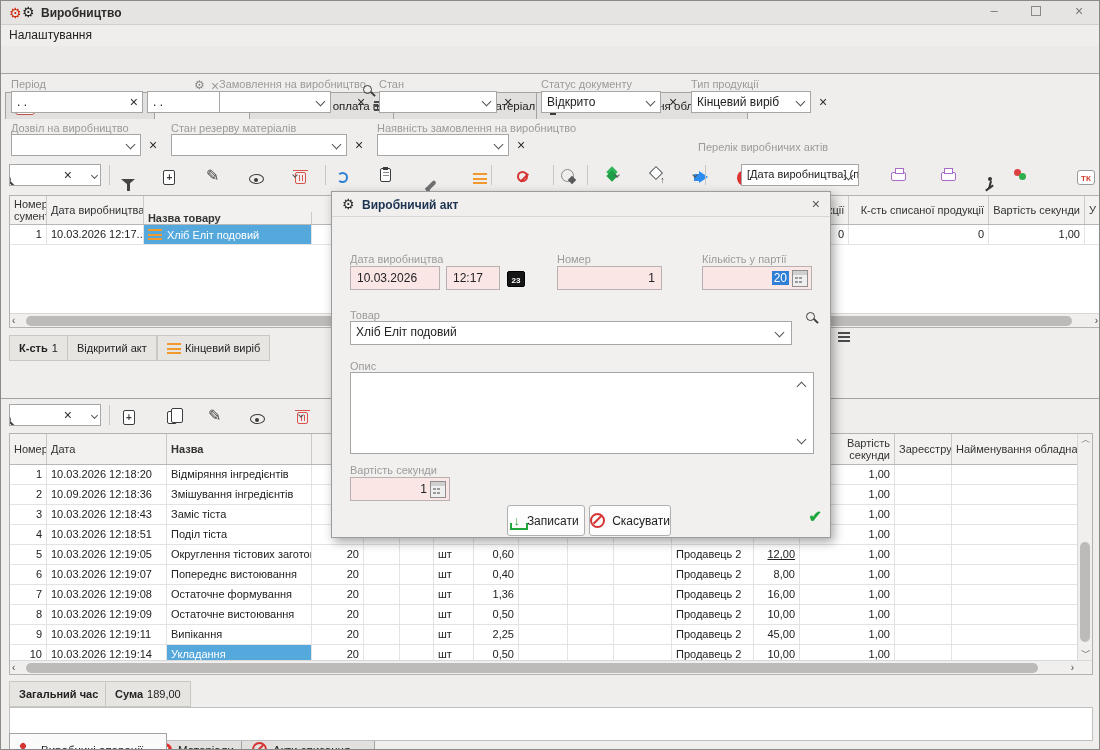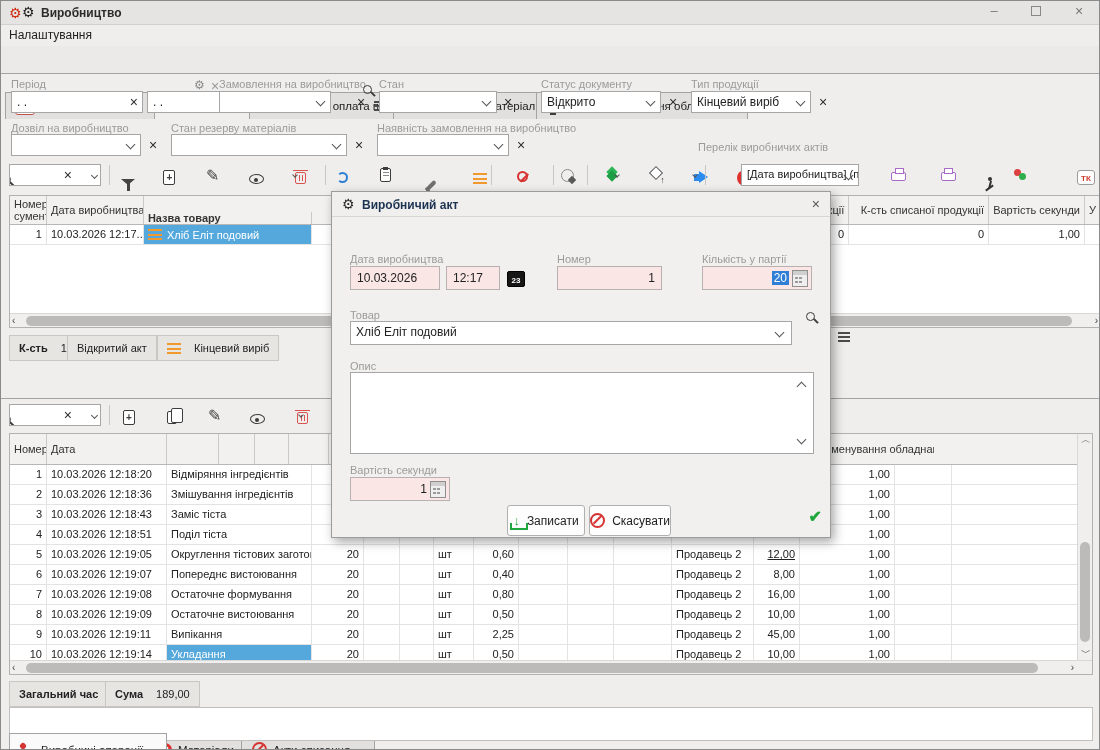--- a/index.html
+++ b/index.html
@@ -71,21 +71,21 @@
   .i-pay{width:18px;height:12px;background:#2fae4e;border:1px solid #1d8438;border-radius:2px;color:#fff;font-size:7px;font-weight:bold;text-align:center;line-height:12px;}
   .i-tk{width:18px;height:15px;border:1.5px solid #c2504a;border-radius:3px;background:#fff;color:#d03a28;font-size:8px;font-weight:bold;text-align:center;line-height:15px;}
   .i-gear{font-size:14px;line-height:14px;}
   .i-save{color:#1fa73d;font-weight:bold;font-size:13px;line-height:10px;}
   .i-save::after{content:"";position:absolute;left:-3px;bottom:-4px;width:14px;height:5px;border:2px solid #1fa73d;border-top:none;}
   
   .tab{position:absolute;top:46px;height:26px;background:#e2e0de;border:1px solid #a3a3a3;border-bottom:none;display:flex;align-items:center;gap:6px;padding:0 9px;font-size:11.5px;white-space:nowrap;}
   .tab.active{background:#fff;height:27px;z-index:2;}
   .stab{position:absolute;top:366px;height:31px;background:#e2e0de;border:1px solid #a3a3a3;border-bottom:none;display:flex;align-items:center;gap:6px;padding:0 10px;font-size:11.5px;white-space:nowrap;}
   .stab.active{background:#fbfafa;height:32px;z-index:2;}
-  .chip{position:absolute;height:24px;background:#e7e5e2;border:1px solid #c9c7c4;display:flex;align-items:center;gap:13px;padding:0 9px;font-size:11px;white-space:nowrap;}
+  .chip{position:absolute;height:24px;background:#e7e5e2;border:1px solid #c9c7c4;display:flex;align-items:center;gap:4px;padding:0 9px;font-size:11px;white-space:nowrap;}
   
   .thead{display:flex;background:#f2f1f0;border-bottom:1px solid #b7b7b7;}
   .hcell{box-sizing:border-box;border-right:1px solid #c9c9c9;font-size:11px;color:#333;padding:2px 4px;overflow:hidden;white-space:nowrap;display:flex;flex-direction:column;justify-content:center;}
   .trow{display:flex;border-bottom:1px solid #e3e3e3;background:#fff;}
   .tcell{box-sizing:border-box;border-right:1px solid #e3e3e3;font-size:11px;padding:3px 4px;overflow:hidden;white-space:nowrap;height:19px;}
   .r{text-align:right;}
   .sel{background:#55a8dc;color:#fff;}
   .sb-track{background:#f0efee;}
   .sb-thumb{background:#bdbbb9;border-radius:6px;}
   .sb-ar{color:#444;font-size:10px;line-height:12px;text-align:center;}
@@ -341,20 +341,23 @@
 
   
   <div class="abs" style="left:8px;top:432px;width:1084px;height:242px;background:#fff;border:1px solid #b2b2b2;">
     <div class="thead" style="height:30px;">
       <div class="hcell" style="width:37px;">
           <span>Номер</span>
         </div>
       <div class="hcell" style="width:120px;">
           <span>Дата</span>
         </div>
+      <div class="hcell" style="width:145px;font-weight:bold;">
+          <span>Назва</span>
+        </div>
       <div class="hcell" style="width:52px;"></div>
       <div class="hcell" style="width:36px;"></div>
       <div class="hcell" style="width:34px;"></div>
       <div class="hcell" style="width:40px;"></div>
       <div class="hcell" style="width:45px;"></div>
       <div class="hcell" style="width:49px;"></div>
       <div class="hcell" style="width:46px;"></div>
       <div class="hcell" style="width:58px;"></div>
       <div class="hcell" style="width:82px;"></div>
       <div class="hcell" style="width:46px;"></div>
@@ -383,21 +386,21 @@
           <div class="tcell" style="width: 46px;"></div>
           <div class="tcell" style="width: 58px;"></div>
           <div class="tcell" style="width: 82px;"></div>
           <div class="tcell r" style="width: 46px;"></div>
           <div class="tcell r" style="width: 95px;">1,00</div>
           <div class="tcell" style="width: 57px;"></div>
           <div class="tcell" style="border-right: none; width: 127px;"></div>
         </div>
         <div class="trow">
           <div class="tcell r" style="width: 37px;">2</div>
-          <div class="tcell" style="width: 120px;">10.03.2026 12:18:36</div>
+          <div class="tcell" style="width: 120px;">10.09.2026 12:18:36</div>
           <div class="tcell" style="width: 145px;">Змішування інгредієнтів</div>
           <div class="tcell r" style="width: 52px;"></div>
           <div class="tcell" style="width: 36px;"></div>
           <div class="tcell" style="width: 34px;"></div>
           <div class="tcell" style="width: 40px;"></div>
           <div class="tcell r" style="width: 45px;"></div>
           <div class="tcell" style="width: 49px;"></div>
           <div class="tcell" style="width: 46px;"></div>
           <div class="tcell" style="width: 58px;"></div>
           <div class="tcell" style="width: 82px;"></div>
@@ -479,21 +482,21 @@
           <div class="tcell" style="border-right: none; width: 127px;"></div>
         </div>
         <div class="trow">
           <div class="tcell r" style="width: 37px;">7</div>
           <div class="tcell" style="width: 120px;">10.03.2026 12:19:08</div>
           <div class="tcell" style="width: 145px;">Остаточне формування</div>
           <div class="tcell r" style="width: 52px;">20</div>
           <div class="tcell" style="width: 36px;"></div>
           <div class="tcell" style="width: 34px;"></div>
           <div class="tcell" style="width: 40px;">шт</div>
-          <div class="tcell r" style="width: 45px;">0,80</div>
+          <div class="tcell r" style="width: 45px;">1,36</div>
           <div class="tcell" style="width: 49px;"></div>
           <div class="tcell" style="width: 46px;"></div>
           <div class="tcell" style="width: 58px;"></div>
           <div class="tcell" style="width: 82px;">Продавець 2</div>
           <div class="tcell r" style="width: 46px;">16,00</div>
           <div class="tcell r" style="width: 95px;">1,00</div>
           <div class="tcell" style="width: 57px;"></div>
           <div class="tcell" style="border-right: none; width: 127px;"></div>
         </div>
         <div class="trow">

